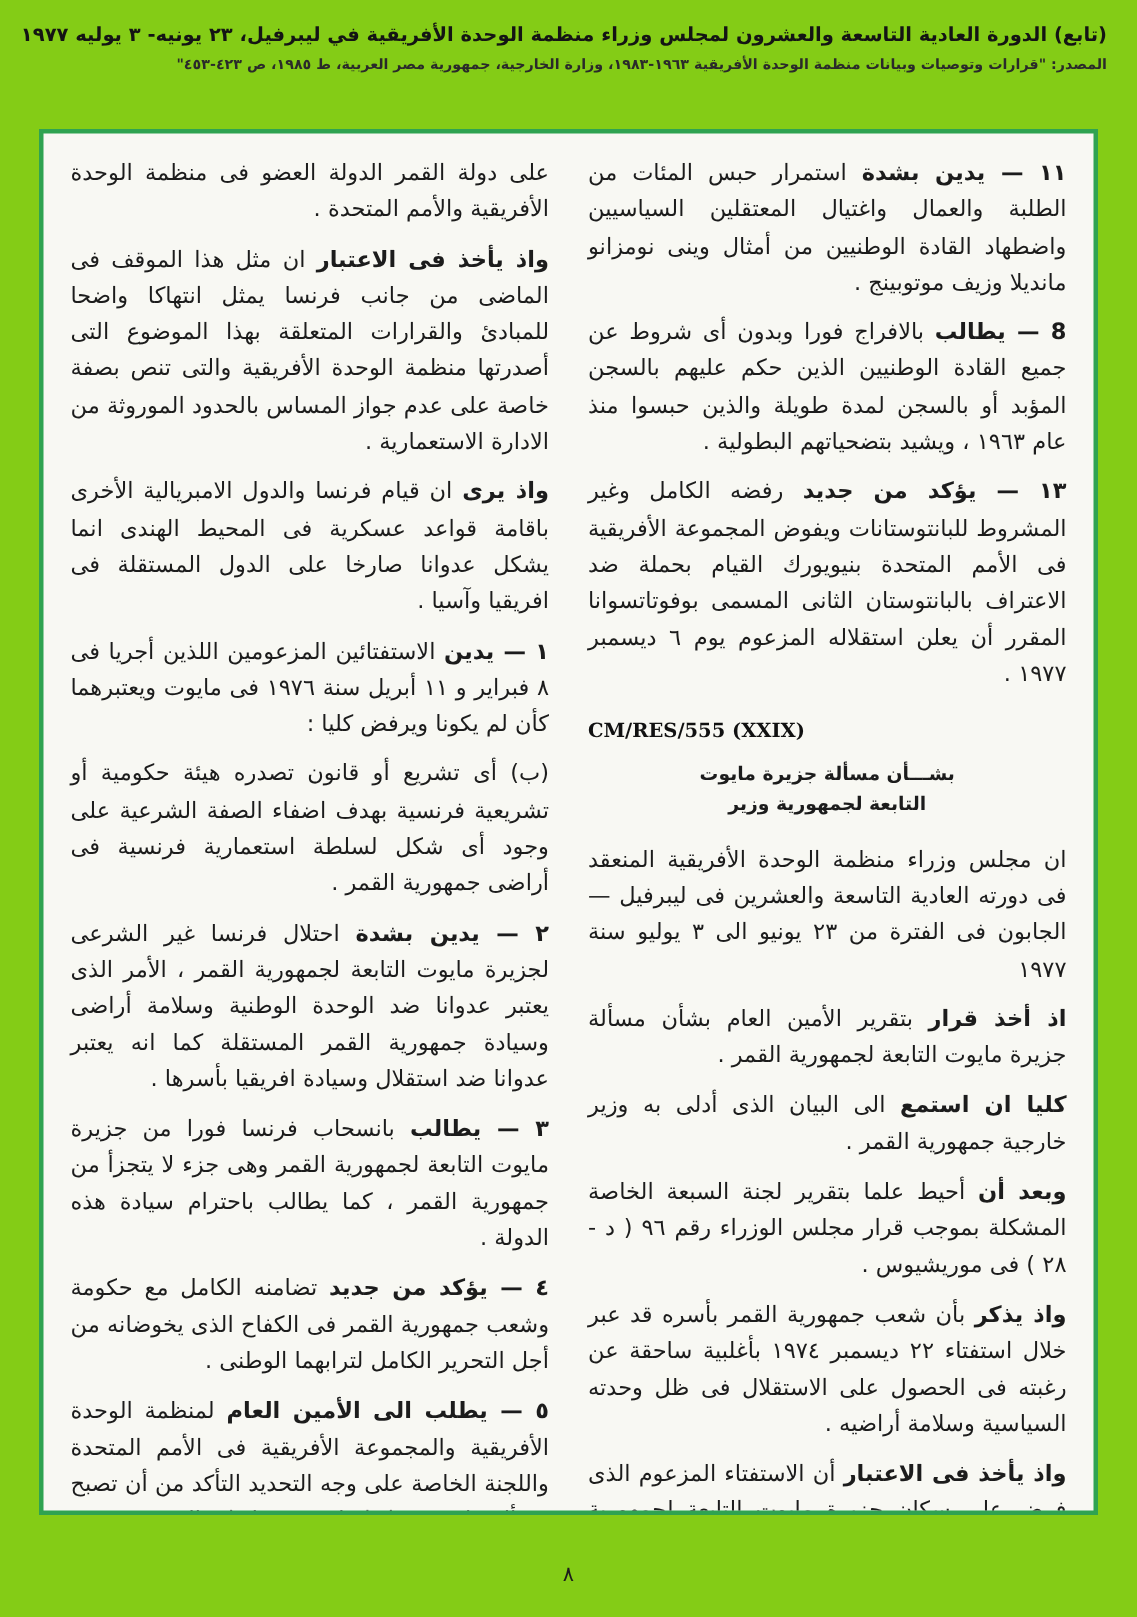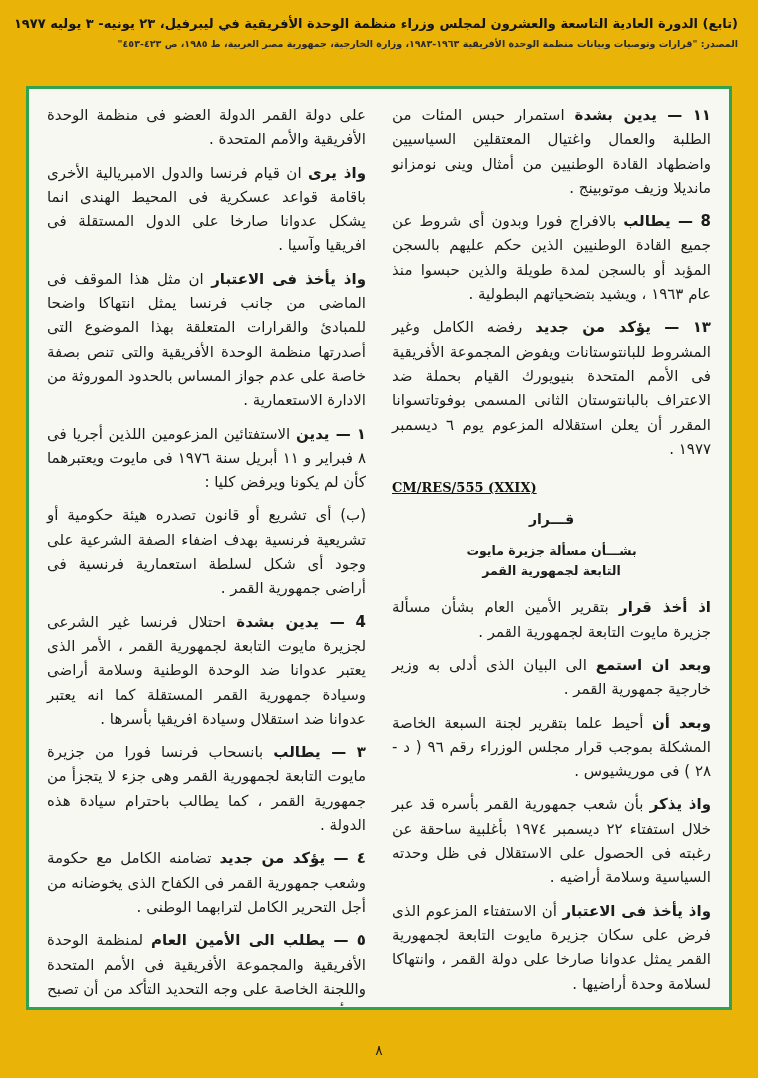--- a/index.html
+++ b/index.html
@@ -59,21 +59,20 @@
   }
   .para b { font-weight: bold; }
   .para.latin {
     direction: ltr;
     text-align: left;
     font-family: "DejaVu Serif", serif;
     font-size: 13px;
     font-weight: bold;
     color: #111;
     margin: 16px 0 8px 0;
-    text-decoration: underline;
   }
   .para.center-heading {
     text-align: center;
     font-weight: bold;
     font-size: 14px;
     margin: 10px 0 10px 0;
     letter-spacing: 1px;
   }
   .para.center-sub {
     text-align: center;
@@ -88,49 +87,49 @@
     left: 0;
     right: 0;
     text-align: center;
     font-size: 14px;
     color: #1c1c1c;
   }
 </style>
 </head>
 <body>
 
-<div class="page" dir="rtl" style="background: #eab308;">
+<div class="page" dir="rtl" style="background: #84cc16;">
 
   <header class="header">
     <div class="header-line1">(تابع) الدورة العادية التاسعة والعشرون لمجلس وزراء منظمة الوحدة الأفريقية في ليبرفيل، ٢٣ يونيه- ٣ يوليه ١٩٧٧</div>
     <div class="header-line2">المصدر: "قرارات وتوصيات وبيانات منظمة الوحدة الأفريقية ١٩٦٣-١٩٨٣، وزارة الخارجية، جمهورية مصر العربية، ط ١٩٨٥، ص ٤٢٣-٤٥٣"</div>
   </header>
 
   <main class="content-box" style="border-color: rgb(47, 163, 81);">
     <section class="column">
         <div class="para body"><b>١١ — يدين بشدة</b> استمرار حبس المئات من الطلبة والعمال واغتيال المعتقلين السياسيين واضطهاد القادة الوطنيين من أمثال وينى نومزانو مانديلا وزيف موتوبينج .</div>
         <div class="para body"><b>8 — يطالب</b> بالافراج فورا وبدون أى شروط عن جميع القادة الوطنيين الذين حكم عليهم بالسجن المؤبد أو بالسجن لمدة طويلة والذين حبسوا منذ عام ١٩٦٣ ، ويشيد بتضحياتهم البطولية .</div>
         <div class="para body"><b>١٣ — يؤكد من جديد</b> رفضه الكامل وغير المشروط للبانتوستانات ويفوض المجموعة الأفريقية فى الأمم المتحدة بنيويورك القيام بحملة ضد الاعتراف بالبانتوستان الثانى المسمى بوفوتاتسوانا المقرر أن يعلن استقلاله المزعوم يوم ٦ ديسمبر ١٩٧٧ .</div>
         <div class="para latin" dir="ltr">CM/RES/555 (XXIX)</div>
-        <div class="para center-heading">قـــرار</div>
         <div class="para center-sub">بشـــأن مسألة جزيرة مايوت
-التابعة لجمهورية القمر</div>
+التابعة لجمهورية وزير</div>
+        <div class="para body">ان مجلس وزراء منظمة الوحدة الأفريقية المنعقد فى دورته العادية التاسعة والعشرين فى ليبرفيل — الجابون فى الفترة من ٢٣ يونيو الى ٣ يوليو سنة ١٩٧٧</div>
         <div class="para body"><b>اذ أخذ قرار</b> بتقرير الأمين العام بشأن مسألة جزيرة مايوت التابعة لجمهورية القمر .</div>
-        <div class="para body"><b>وبعد ان استمع</b> الى البيان الذى أدلى به وزير خارجية جمهورية القمر .</div>
+        <div class="para body"><b>كليا ان استمع</b> الى البيان الذى أدلى به وزير خارجية جمهورية القمر .</div>
         <div class="para body"><b>وبعد أن</b> أحيط علما بتقرير لجنة السبعة الخاصة المشكلة بموجب قرار مجلس الوزراء رقم ٩٦ ( د - ٢٨ ) فى موريشيوس .</div>
         <div class="para body"><b>واذ يذكر</b> بأن شعب جمهورية القمر بأسره قد عبر خلال استفتاء ٢٢ ديسمبر ١٩٧٤ بأغلبية ساحقة عن رغبته فى الحصول على الاستقلال فى ظل وحدته السياسية وسلامة أراضيه .</div>
         <div class="para body"><b>واذ يأخذ فى الاعتبار</b> أن الاستفتاء المزعوم الذى فرض على سكان جزيرة مايوت التابعة لجمهورية القمر يمثل عدوانا صارخا على دولة القمر ، وانتهاكا لسلامة وحدة أراضيها .</div>
       </section>
     <section class="column">
         <div class="para body">على دولة القمر الدولة العضو فى منظمة الوحدة الأفريقية والأمم المتحدة .</div>
+        <div class="para body"><b>واذ يأخذ فى الاعتبار</b> ان مثل هذا الموقف فى الماضى من جانب فرنسا يمثل انتهاكا واضحا للمبادئ والقرارات المتعلقة بهذا الموضوع التى أصدرتها منظمة الوحدة الأفريقية والتى تنص بصفة خاصة على عدم جواز المساس بالحدود الموروثة من الادارة الاستعمارية .</div>
         <div class="para body"><b>واذ يرى</b> ان قيام فرنسا والدول الامبريالية الأخرى باقامة قواعد عسكرية فى المحيط الهندى انما يشكل عدوانا صارخا على الدول المستقلة فى افريقيا وآسيا .</div>
-        <div class="para body"><b>واذ يأخذ فى الاعتبار</b> ان مثل هذا الموقف فى الماضى من جانب فرنسا يمثل انتهاكا واضحا للمبادئ والقرارات المتعلقة بهذا الموضوع التى أصدرتها منظمة الوحدة الأفريقية والتى تنص بصفة خاصة على عدم جواز المساس بالحدود الموروثة من الادارة الاستعمارية .</div>
         <div class="para body"><b>١ — يدين</b> الاستفتائين المزعومين اللذين أجريا فى ٨ فبراير و ١١ أبريل سنة ١٩٧٦ فى مايوت ويعتبرهما كأن لم يكونا ويرفض كليا :</div>
         <div class="para body">(ب) أى تشريع أو قانون تصدره هيئة حكومية أو تشريعية فرنسية بهدف اضفاء الصفة الشرعية على وجود أى شكل لسلطة استعمارية فرنسية فى أراضى جمهورية القمر .</div>
-        <div class="para body"><b>4 — يدين بشدة</b> احتلال فرنسا غير الشرعى لجزيرة مايوت التابعة لجمهورية القمر ، الأمر الذى يعتبر عدوانا ضد الوحدة الوطنية وسلامة أراضى وسيادة جمهورية القمر المستقلة كما انه يعتبر عدوانا ضد استقلال وسيادة افريقيا بأسرها .</div>
+        <div class="para body"><b>٢ — يدين بشدة</b> احتلال فرنسا غير الشرعى لجزيرة مايوت التابعة لجمهورية القمر ، الأمر الذى يعتبر عدوانا ضد الوحدة الوطنية وسلامة أراضى وسيادة جمهورية القمر المستقلة كما انه يعتبر عدوانا ضد استقلال وسيادة افريقيا بأسرها .</div>
         <div class="para body"><b>٣ — يطالب</b> بانسحاب فرنسا فورا من جزيرة مايوت التابعة لجمهورية القمر وهى جزء لا يتجزأ من جمهورية القمر ، كما يطالب باحترام سيادة هذه الدولة .</div>
         <div class="para body"><b>٤ — يؤكد من جديد</b> تضامنه الكامل مع حكومة وشعب جمهورية القمر فى الكفاح الذى يخوضانه من أجل التحرير الكامل لترابهما الوطنى .</div>
         <div class="para body"><b>٥ — يطلب الى الأمين العام</b> لمنظمة الوحدة الأفريقية والمجموعة الأفريقية فى الأمم المتحدة واللجنة الخاصة على وجه التحديد التأكد من أن تصبح مسألة مايوت بندا دائما فى جدول اعمال :</div>
       </section>
   </main>
 
   <footer class="page-number">٨</footer>
 
 </div>
 

